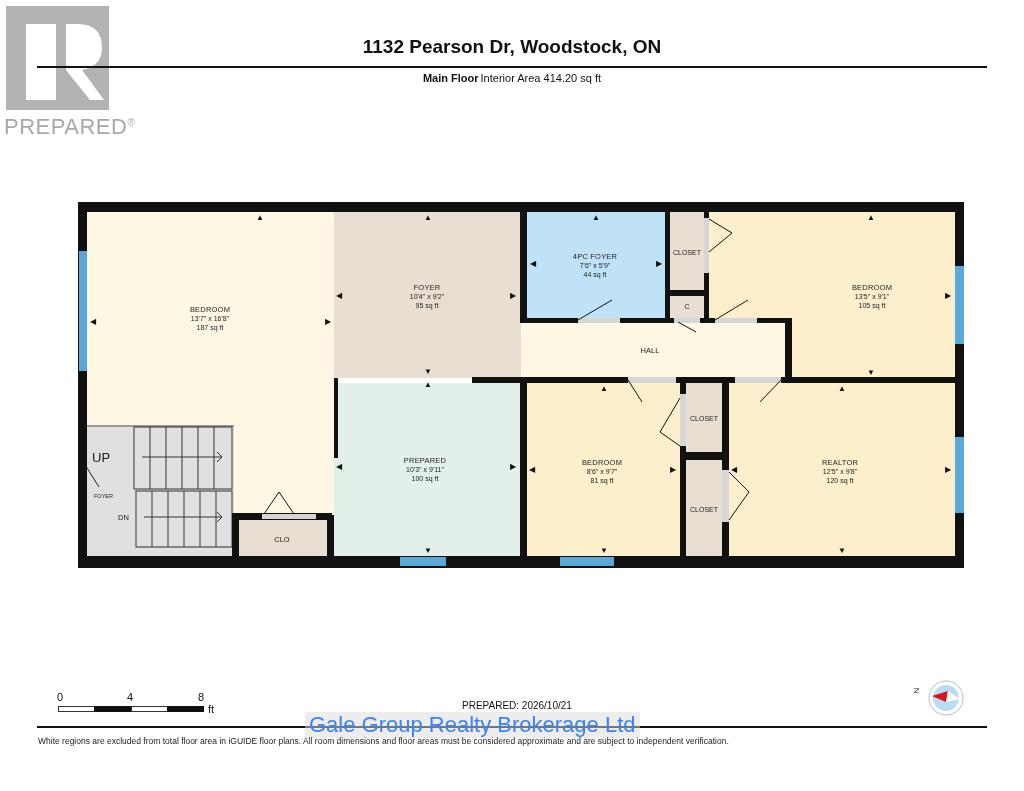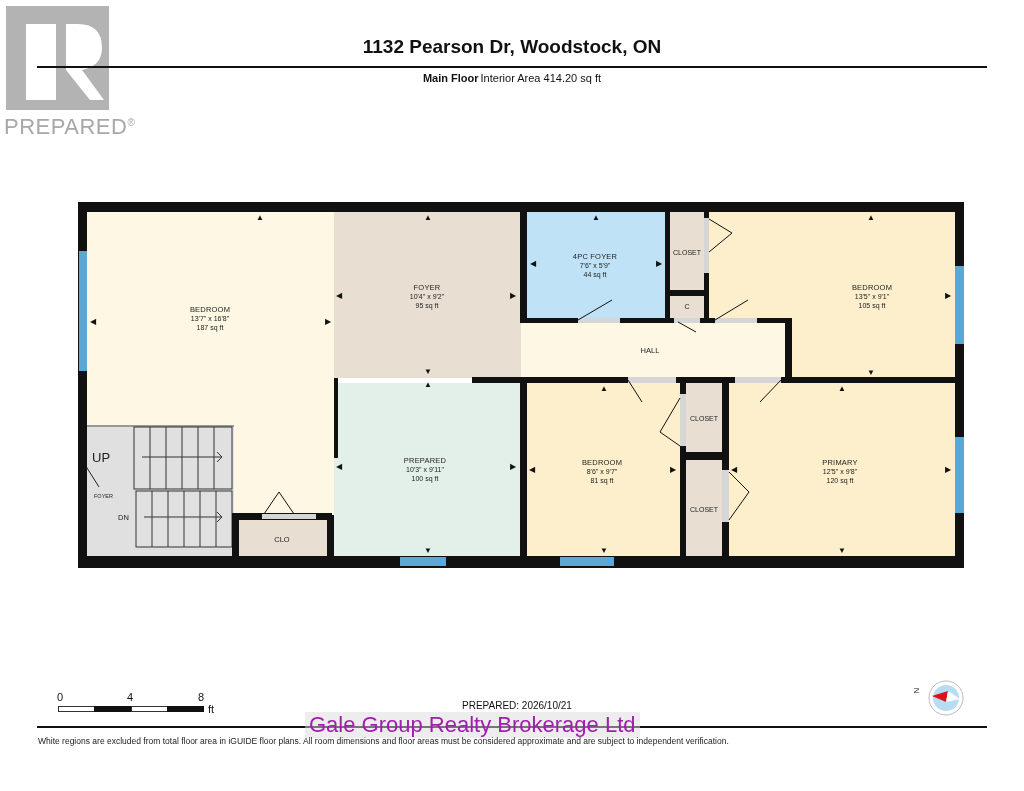--- a/index.html
+++ b/index.html
@@ -14,21 +14,21 @@
   .wall{background:#111;position:absolute;}
   .room{position:absolute;}
   .label{position:absolute;text-align:center;font-size:7px;line-height:9px;color:#222;}
   .label .n{font-size:7.5px;letter-spacing:0.2px;}
   .win{position:absolute;background:#5aa8d8;}
   .door{position:absolute;background:#d6d6d6;}
   .arr{position:absolute;font-size:8px;line-height:8px;color:#111;}
   .scale-lbl{font-size:11px;}
   .footer{left:38px;top:736px;font-size:8.5px;color:#222;}
   .prepared{left:462px;top:700px;font-size:10px;}
-  .watermark{left:305px;top:712px;font-size:22px;color:#a21caf;background:rgba(220,220,220,0.5);padding:0 4px;}
+  .watermark{left:305px;top:712px;font-size:22px;color:#3b82f6;background:rgba(220,220,220,0.5);padding:0 4px;}
 </style>
 </head>
 <body>
 
 <div class="abs logo">
   <svg width="103" height="104" viewBox="0 0 103 104">
     <rect x="20" y="18" width="30" height="76" fill="#fff"></rect>
     <path d="M60 18 H72 Q96 18 96 42 Q96 60 76 64 L98 94 H60 Z" fill="#fff"></path>
     <path d="M60 64 L60 94 L84 94 Z" fill="#b3b3b3"></path>
   </svg>
@@ -157,21 +157,21 @@
     <div class="n">PREPARED</div>
       <div>10'3" x 9'11"</div>
       <div>100 sq ft</div>
   </div>
   <div class="label" style="left:572px;top:458px;width:60px;">
     <div class="n">BEDROOM</div>
       <div>8'6" x 9'7"</div>
       <div>81 sq ft</div>
   </div>
   <div class="label" style="left:810px;top:458px;width:60px;">
-    <div class="n">PRIMARY</div>
+    <div class="n">REALTOR</div>
       <div>12'5" x 9'8"</div>
       <div>120 sq ft</div>
   </div>
   <div class="label" style="left:630px;top:346px;width:40px;font-size:7.5px;">HALL</div>
   <div class="label" style="left:668px;top:248px;width:38px;font-size:7px;">CLOSET</div>
   <div class="label" style="left:670px;top:302px;width:34px;font-size:7px;">C</div>
   <div class="label" style="left:685px;top:414px;width:38px;font-size:7px;">CLOSET</div>
   <div class="label" style="left:685px;top:505px;width:38px;font-size:7px;">CLOSET</div>
   <div class="label" style="left:262px;top:535px;width:40px;font-size:7.5px;">CLO</div>
 

